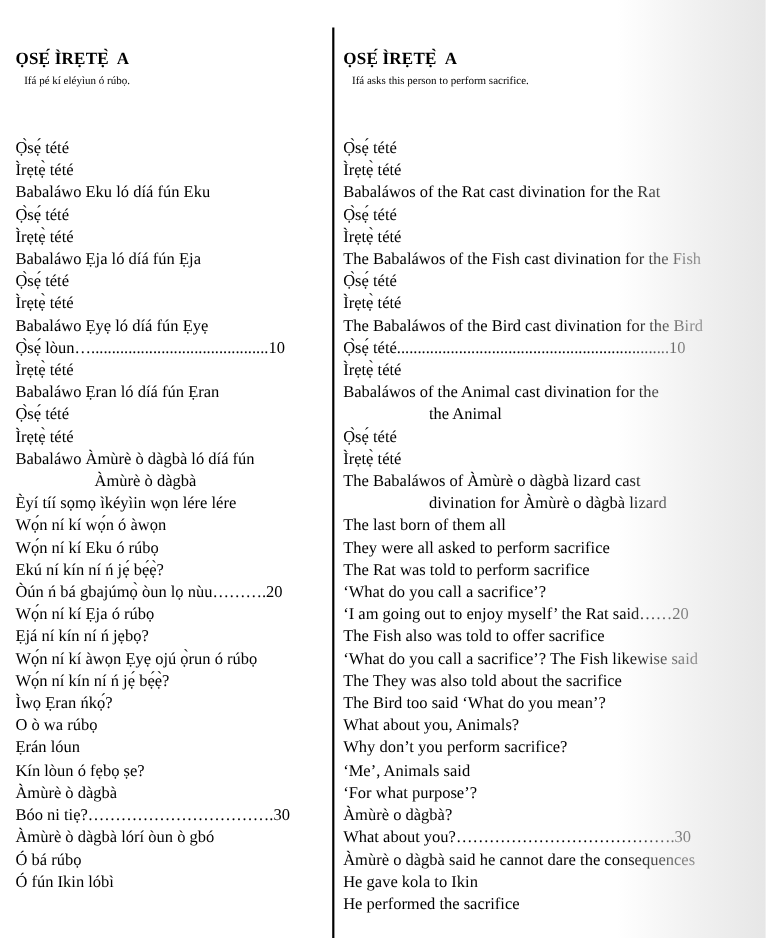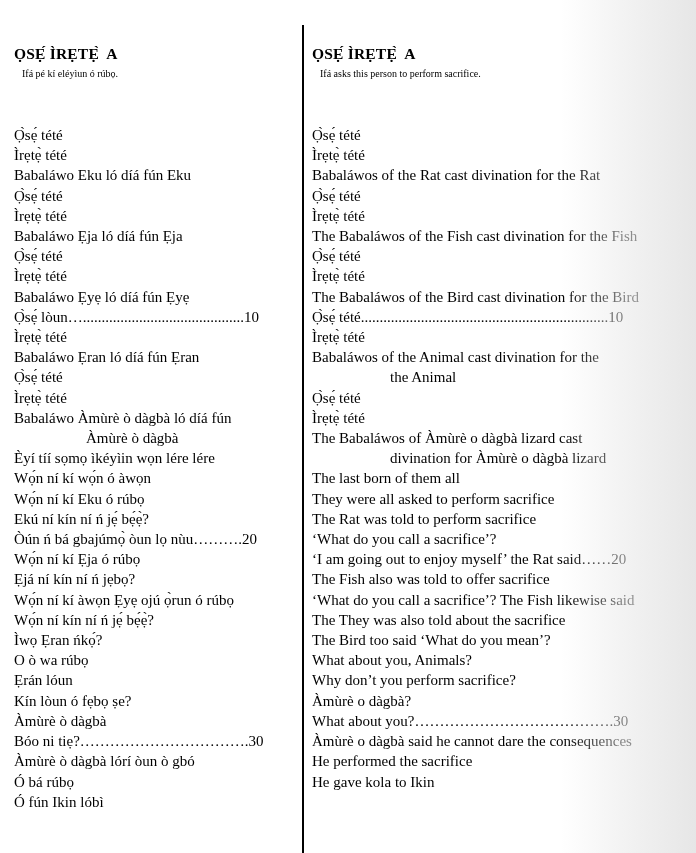--- a/index.html
+++ b/index.html
@@ -154,24 +154,26 @@
         <div class="verse-line">They were all asked to perform sacrifice</div>
         <div class="verse-line">The Rat was told to perform sacrifice</div>
         <div class="verse-line">‘What do you call a sacrifice’?</div>
         <div class="verse-line">‘I am going out to enjoy myself’ the Rat said……20</div>
         <div class="verse-line">The Fish also was told to offer sacrifice</div>
         <div class="verse-line">‘What do you call a sacrifice’? The Fish likewise said</div>
         <div class="verse-line">The They was also told about the sacrifice</div>
         <div class="verse-line">The Bird too said ‘What do you mean’?</div>
         <div class="verse-line">What about you, Animals?</div>
         <div class="verse-line">Why don’t you perform sacrifice?</div>
+        <div class="verse-line">‘Me’, Animals said</div>
+        <div class="verse-line">‘For what purpose’?</div>
         <div class="verse-line">Àmùrè o dàgbà?</div>
         <div class="verse-line">What about you?………………………………….30</div>
         <div class="verse-line">Àmùrè o dàgbà said he cannot dare the consequences</div>
+        <div class="verse-line">He gave kola to Ikin</div>
         <div class="verse-line">He performed the sacrifice</div>
-        <div class="verse-line">He gave kola to Ikin</div>
       </div>
   </div>
 
   <div id="column-divider"></div>
 </div>
 
 <div id="page-shadow"></div>
 
 </body></html>

